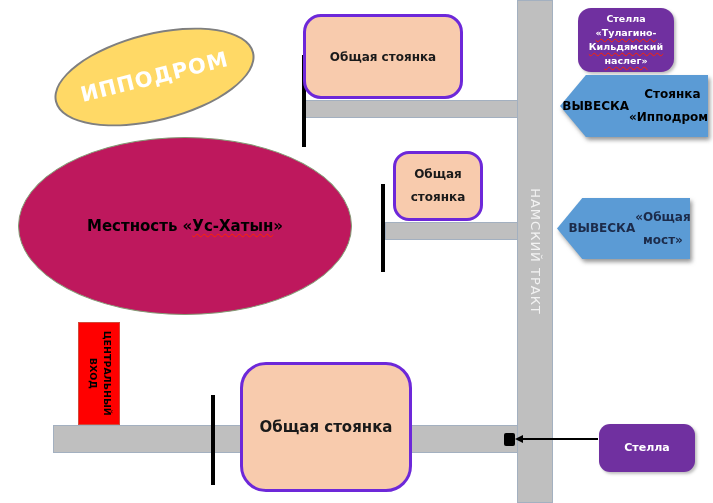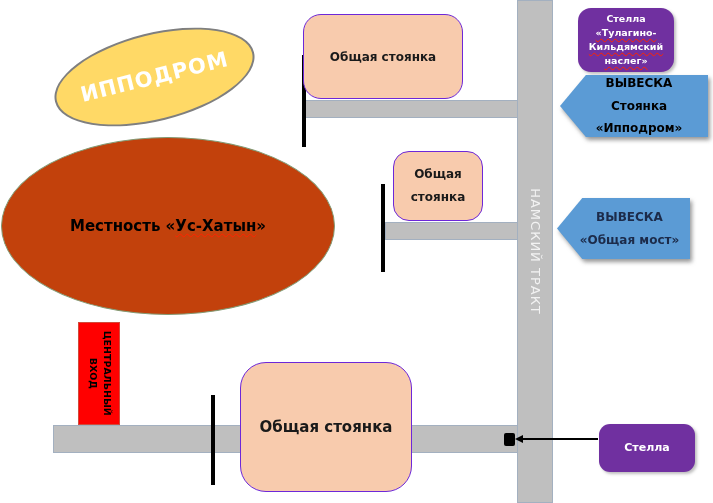--- a/index.html
+++ b/index.html
@@ -16,21 +16,21 @@
   .barrier{background:#000;width:4px;}
 
   
   .ellipse{border-radius:50%;display:flex;align-items:center;justify-content:center;box-sizing:border-box;}
   #hippodrome{border:2px solid #7f7f7f;transform:rotate(-14deg);}
   #hippodrome .lbl{color:#fff;font-weight:bold;font-size:21px;letter-spacing:1px;}
   #uskhatyn{border:1px solid #839a74;}
   #uskhatyn .lbl{color:#000;font-weight:bold;font-size:15px;}
 
   
-  .parking{background:#F8CBAD;border:1px solid #6d28d9;box-sizing:border-box;
+  .parking{background:#F8CBAD;border:3px solid #6d28d9;box-sizing:border-box;
     display:flex;align-items:center;justify-content:center;text-align:center;
     font-weight:bold;color:#1a1a1a;}
   #parking-top{border-radius:18px;font-size:12px;}
   #parking-middle{border-radius:16px;font-size:12px;line-height:1.9;}
   #parking-bottom{border-radius:26px;font-size:15px;}
 
   
   #entrance{background:#FF0000;border:1px solid #d24a3a;box-sizing:border-box;
     display:flex;align-items:center;justify-content:center;overflow:visible;}
   #entrance .rot{transform:rotate(90deg);white-space:nowrap;text-align:center;
@@ -44,21 +44,21 @@
   
   .stella{background:#7030A0;color:#fff;font-weight:bold;
     box-sizing:border-box;box-shadow:2px 2px 3px rgba(110,110,110,.45);
     display:flex;flex-direction:column;align-items:center;justify-content:center;}
   #stella-tulagino{border-radius:13px;font-size:9.5px;line-height:1.5;}
   #stella-uskhatyn{border-radius:11px;font-size:11px;line-height:1.8;}
 
   
   .sign-wrap{filter:drop-shadow(2.5px 3px 2px rgba(95,95,95,.65));}
   .sign{width:100%;height:100%;background:#5B9BD5;
-    display:flex;flex-direction:column;align-items:center;justify-content:center;
+    display:flex;align-items:center;justify-content:center;
     text-align:center;font-weight:bold;font-size:12px;line-height:1.9;box-sizing:border-box;}
   #sign-hippodrome-shape{clip-path:polygon(0 50%,17.5% 0,100% 0,100% 100%,17.5% 100%);color:#000;padding-left:10px;}
   #sign-newbridge-shape{clip-path:polygon(0 50%,19% 0,100% 0,100% 100%,19% 100%);color:#1c2b4a;padding-left:12px;}
 
   
   .wavy{text-decoration-line:underline;text-decoration-style:wavy;
     text-decoration-color:#ff2400;text-decoration-thickness:1px;
     text-underline-offset:2px;text-decoration-skip-ink:none;}
 
   
@@ -81,21 +81,21 @@
   </div>
 
   <div class="abs barrier" style="left:302px;top:55px;height:92px;"></div>
   <div class="abs barrier" style="left:381px;top:184px;height:88px;"></div>
   <div class="abs barrier" style="left:211px;top:395px;height:90px;"></div>
 
   <div class="abs ellipse" id="hippodrome" style="left: 52px; top: 33px; width: 205px; height: 88px; background: rgb(255, 217, 102);">
     <span class="lbl">ИППОДРОМ</span>
   </div>
 
-  <div class="abs ellipse" id="uskhatyn" style="left: 1px; top: 137px; width: 334px; height: 178px; background: #c2410c;">
+  <div class="abs ellipse" id="uskhatyn" style="left: 18px; top: 137px; width: 334px; height: 178px; background: #be185d;">
     <span class="lbl">
       <span>Местность «</span><span class="wavy">Ус-Хатын</span><span>»</span>
     </span>
   </div>
 
   <div class="abs parking" id="parking-top" style="left: 303px; top: 14px; width: 160px; height: 85px; background: rgb(248, 203, 173);">
     <span>Общая стоянка</span>
   </div>
 
   <div class="abs parking" id="parking-middle" style="left: 393px; top: 151px; width: 90px; height: 70px; background: rgb(248, 203, 173);">

